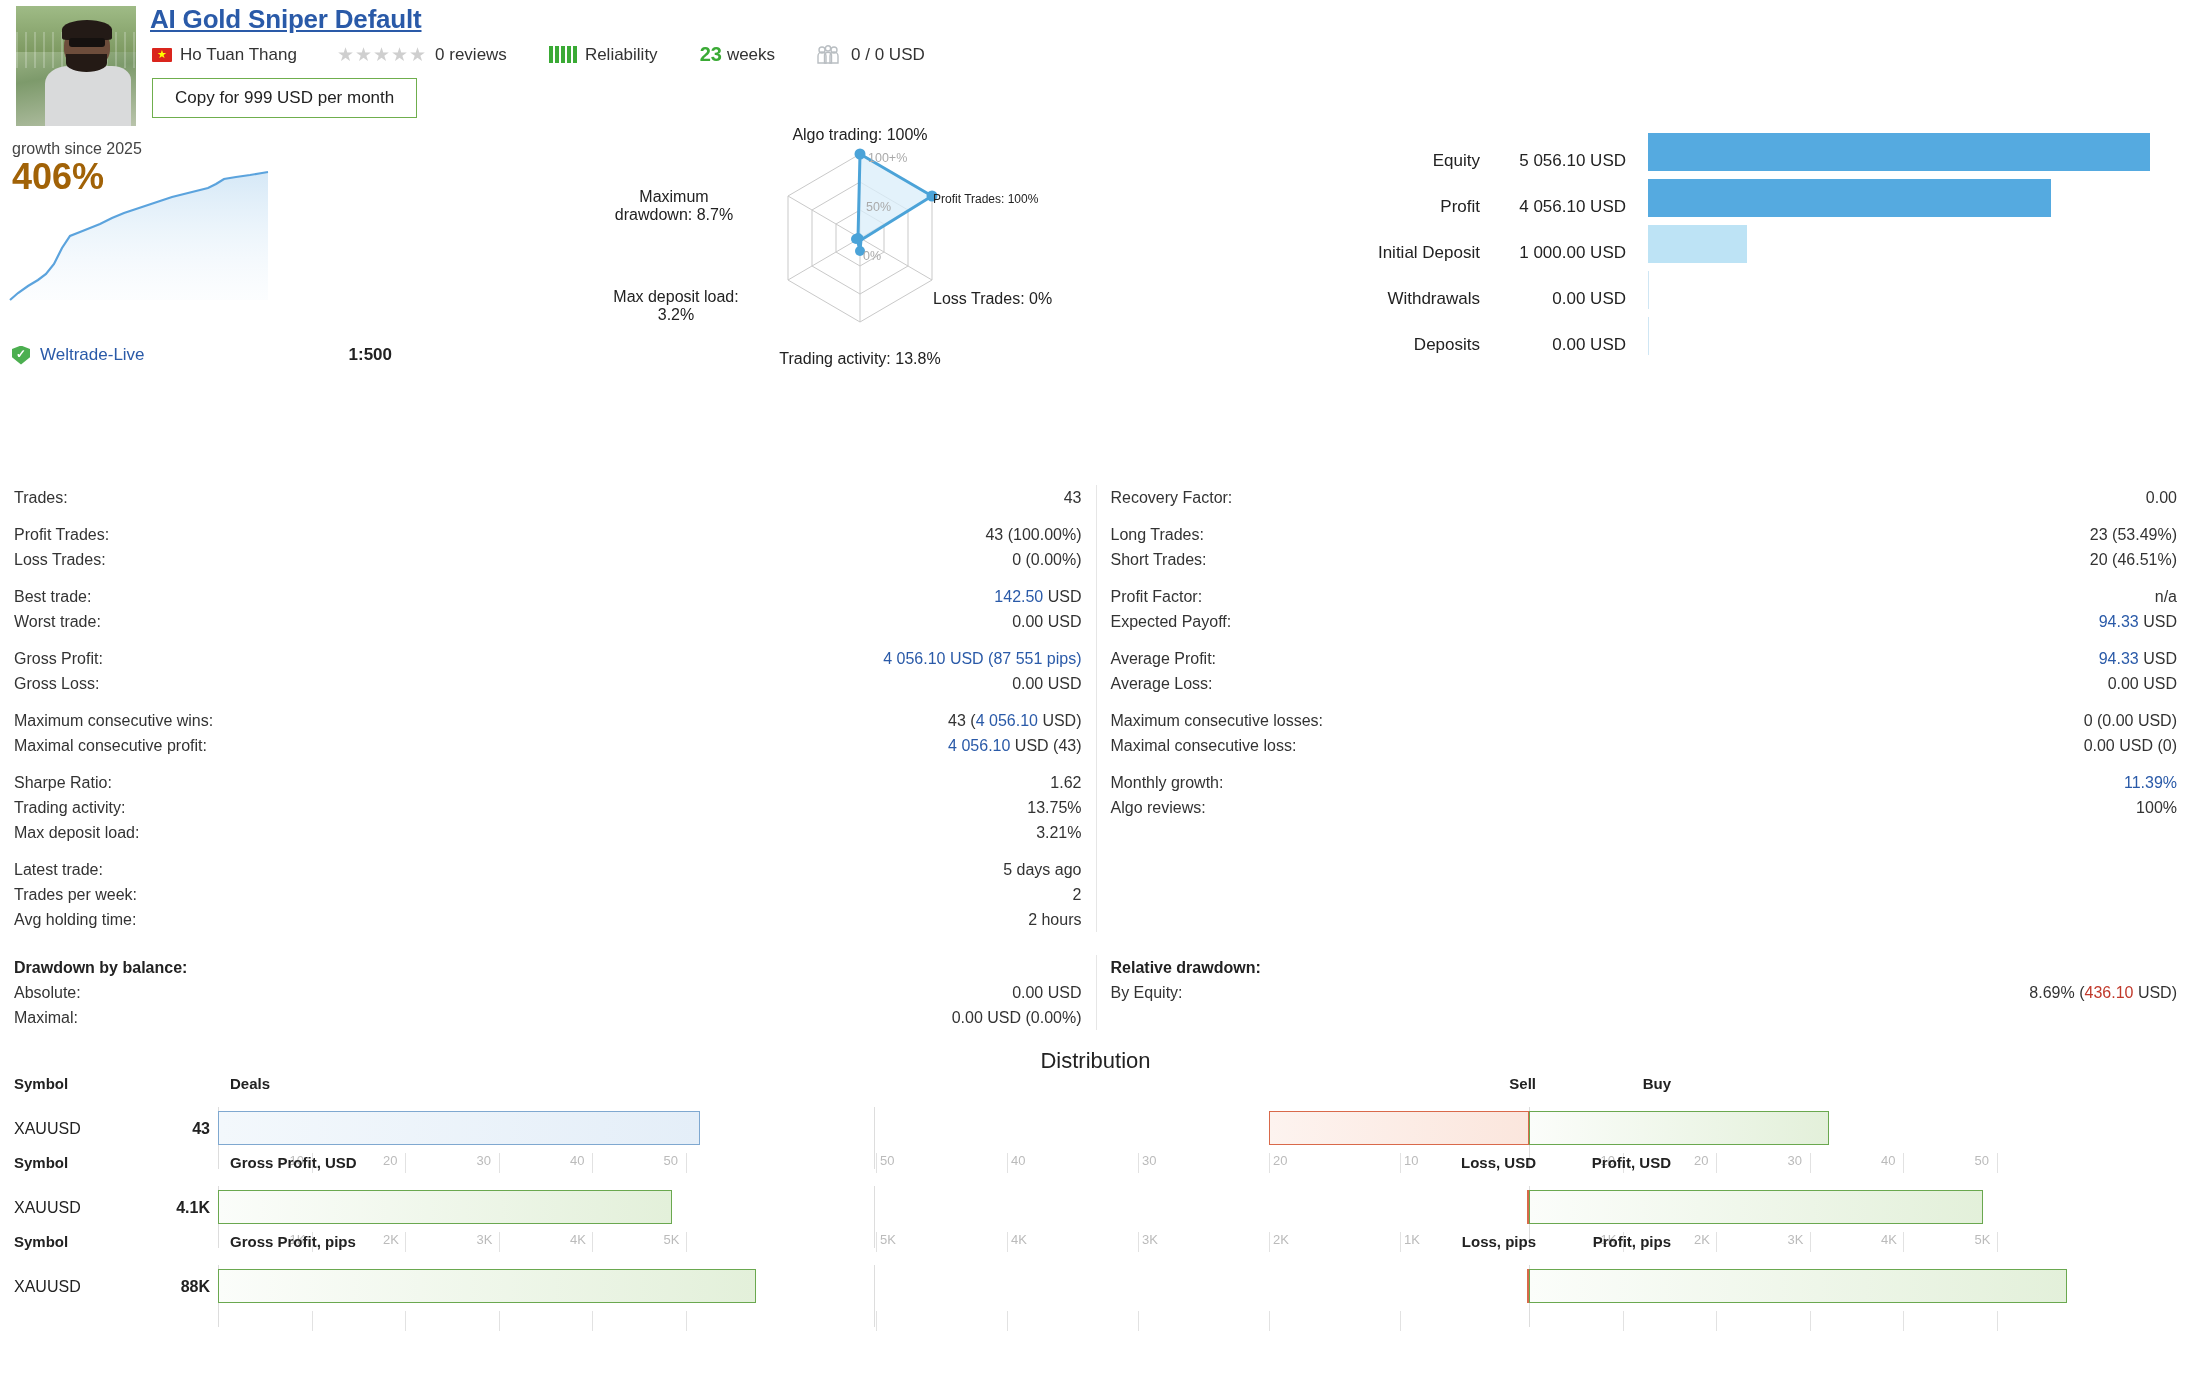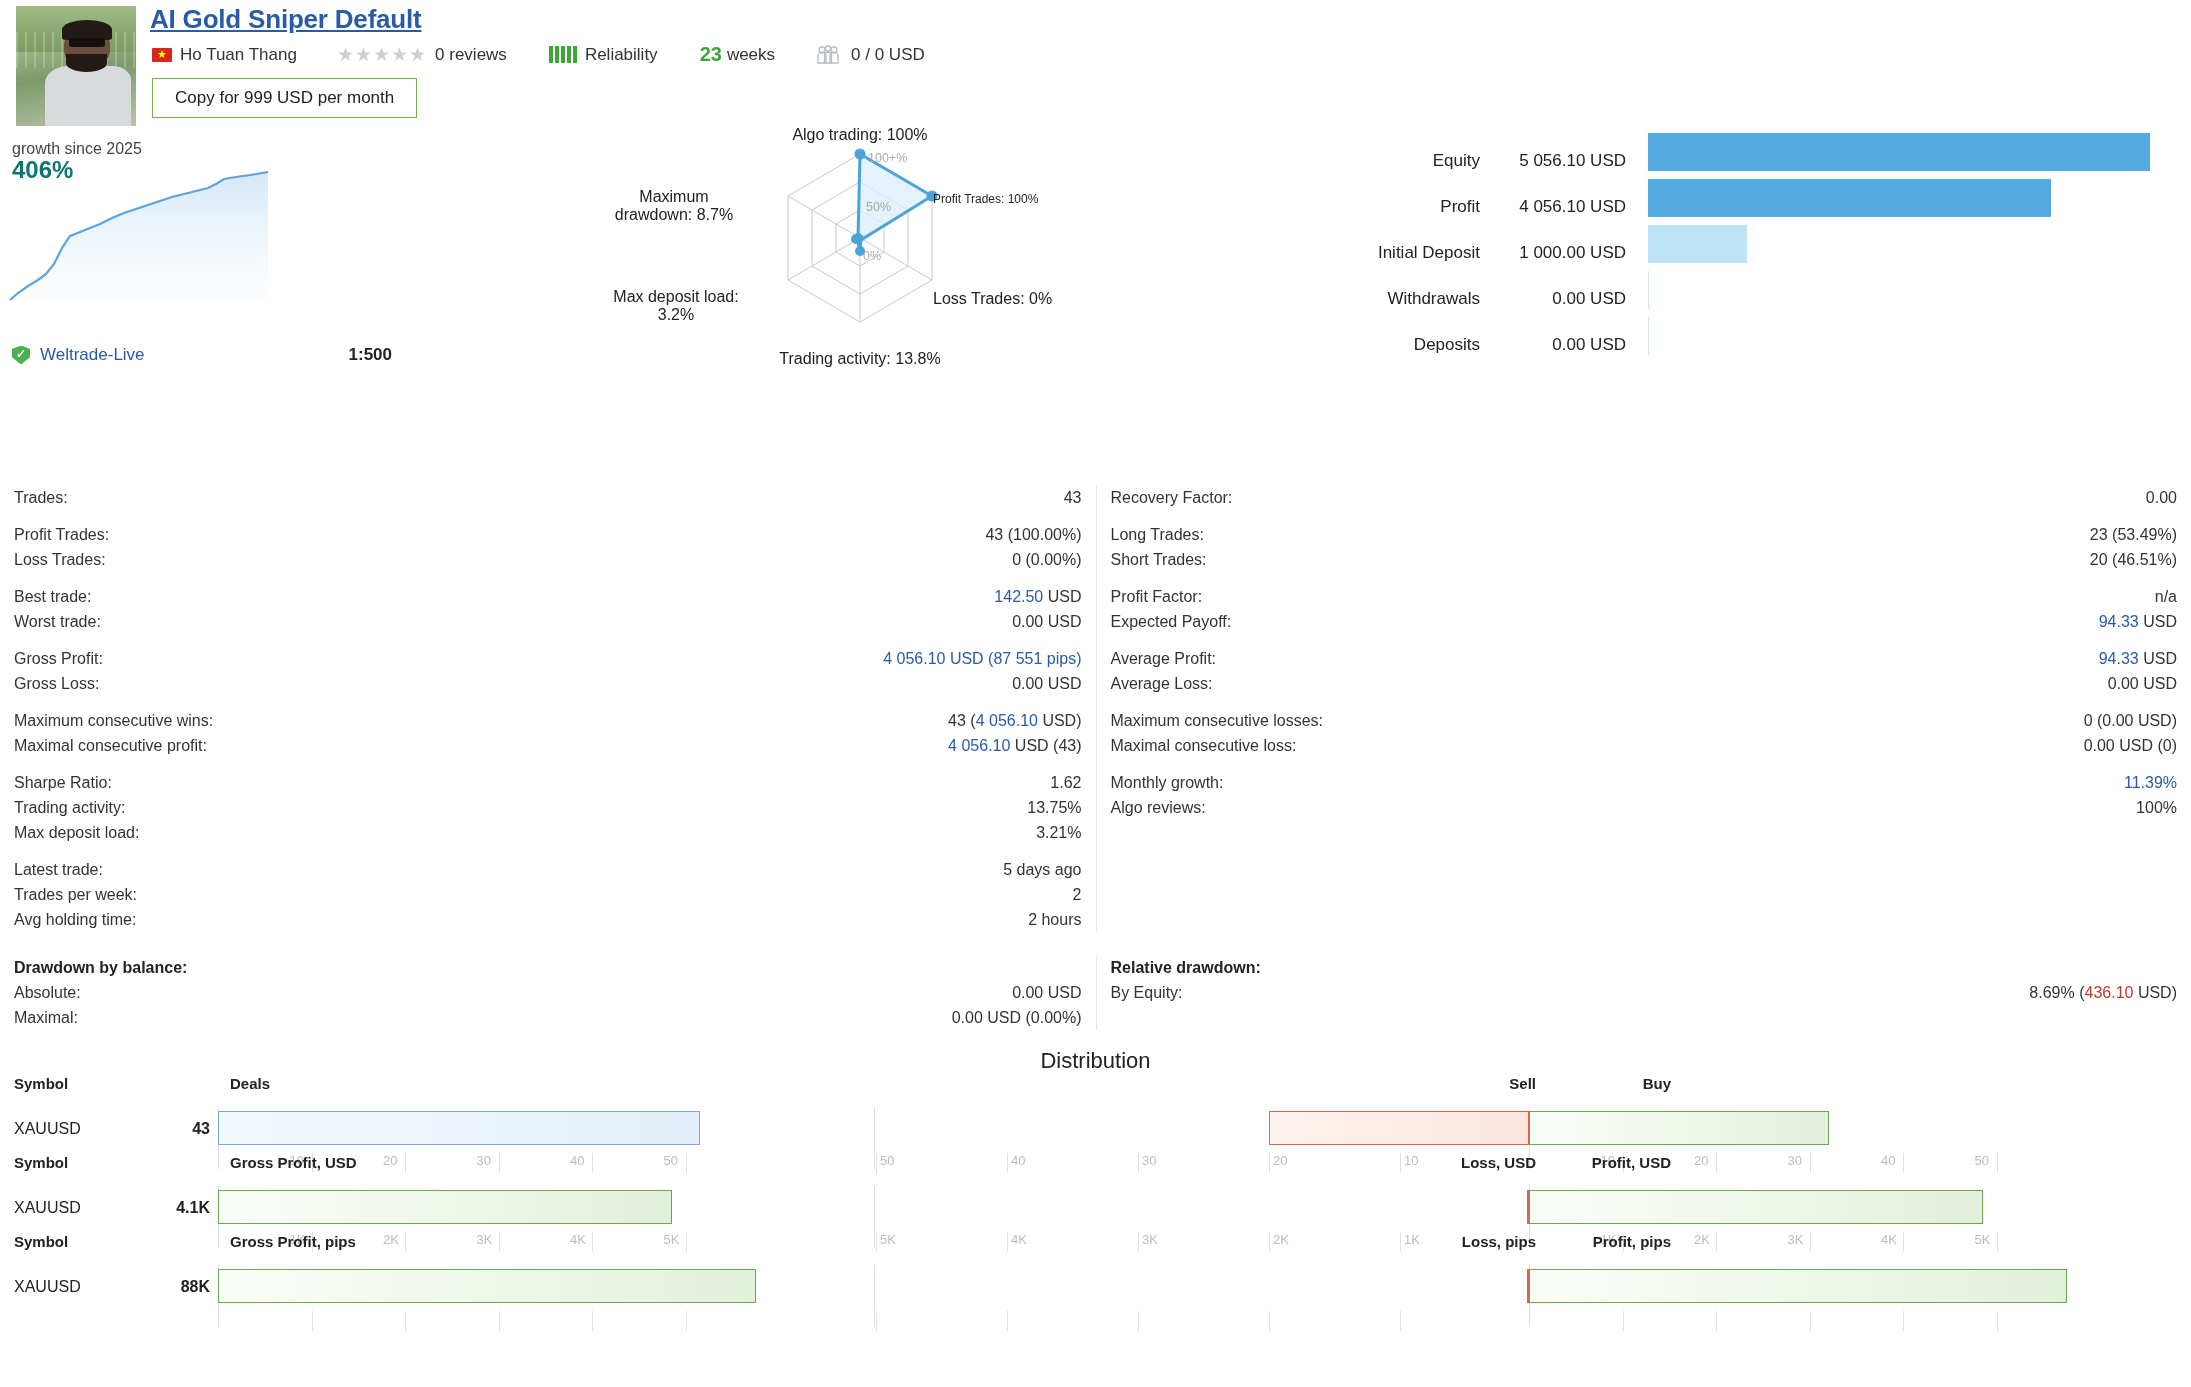--- a/index.html
+++ b/index.html
@@ -66,21 +66,21 @@
   .copy-btn {
     position: absolute; left: 152px; top: 78px;
     border: 1px solid #6fae4d; background: #fff; color: #222;
     font-size: 17px; padding: 9px 22px; cursor: pointer;
     font-family: "Liberation Sans", sans-serif;
   }
 
   
   .growth { position: absolute; left: 12px; top: 140px; width: 380px; }
   .growth-lbl { font-size: 16px; color: #444; }
-  .growth-val { font-size: 24px; font-weight: bold; color: #0f766e; margin-top: -2px; }
+  .growth-val { font-size: 36px; font-weight: bold; color: #a16207; margin-top: -2px; }
   .growth-chart { position: absolute; left: 0px; top: 160px; }
   .broker-row {
     position: absolute; left: 12px; top: 345px; width: 380px;
     display: flex; align-items: center; font-size: 17px;
   }
   .shield {
     width: 18px; height: 19px; background: #4caf50; margin-right: 10px;
     clip-path: polygon(50% 0%, 100% 18%, 100% 62%, 50% 100%, 0 62%, 0 18%);
     position: relative;
   }

